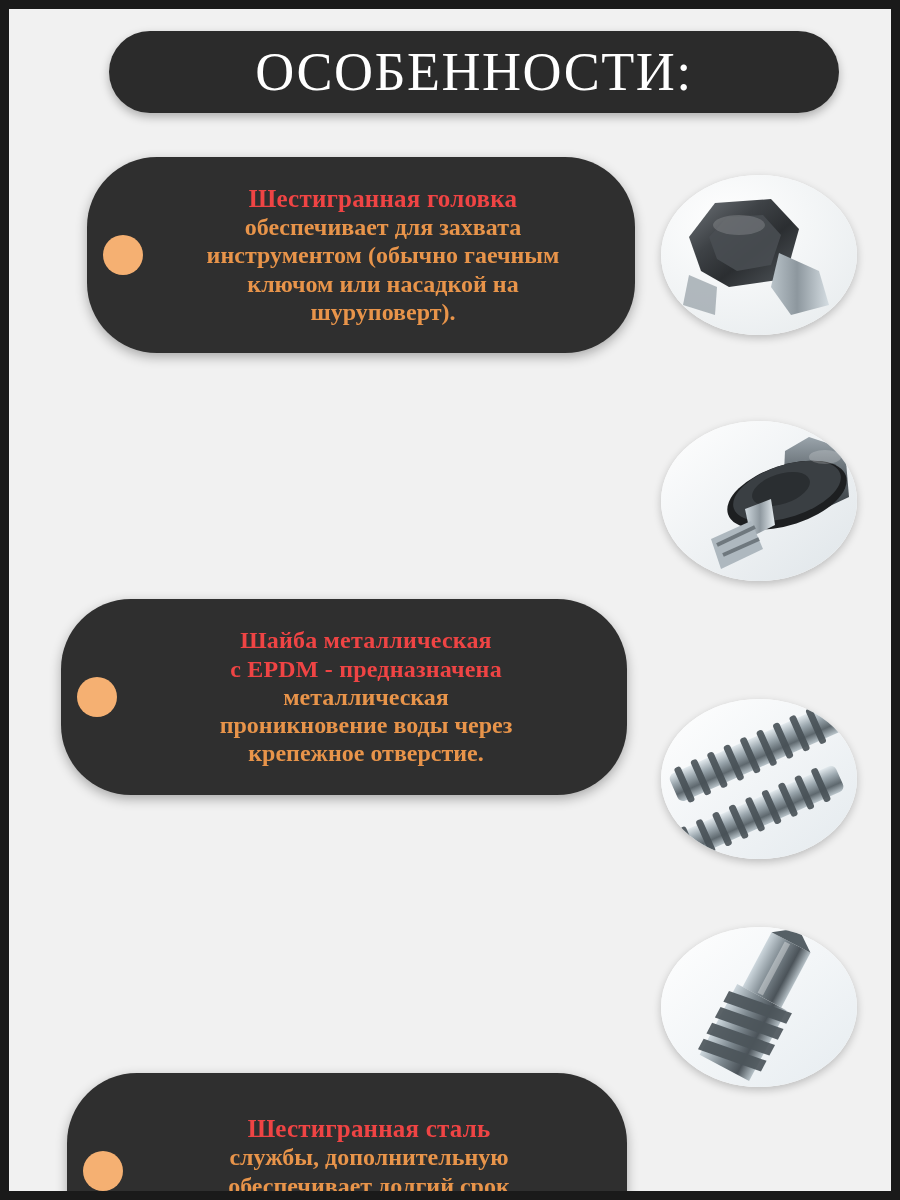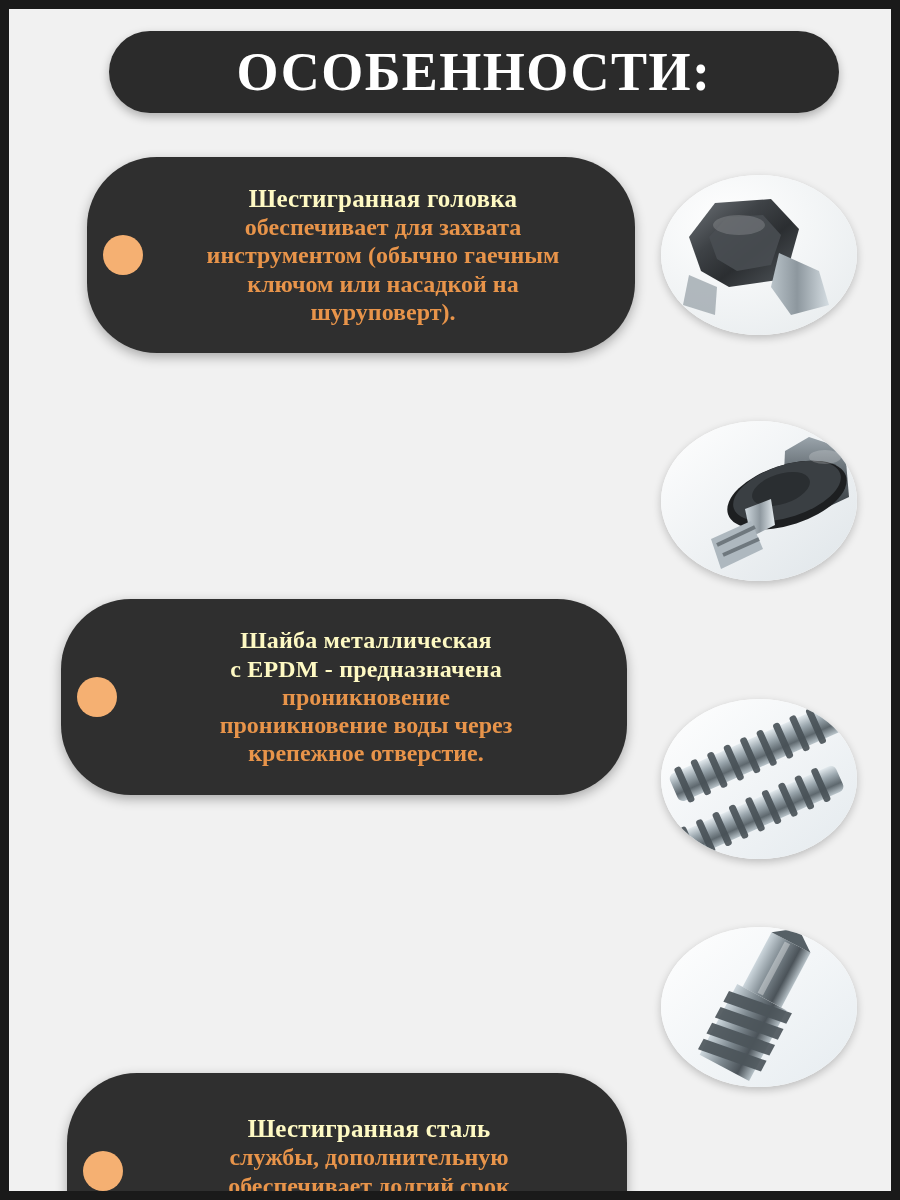--- a/index.html
+++ b/index.html
@@ -43,21 +43,21 @@
     background: #2b2b2b;
     border-radius: 42px;
     display: flex;
     align-items: center;
     justify-content: center;
     box-shadow: 0 4px 10px rgba(0,0,0,0.28);
   }
   .title-pill .title-text {
     color: #ffffff;
     font-size: 54px;
-    font-weight: bold;
+    font-weight: normal;
     letter-spacing: 1.5px;
     font-family: "Liberation Serif", serif;
     line-height: 1;
   }
 
   
   .feature {
     position: absolute;
     display: flex;
     align-items: center;
@@ -83,21 +83,21 @@
     border-radius: 50%;
     background: #f5b072;
   }
   .bubble-text {
     text-align: center;
     width: 100%;
     line-height: 1.18;
   }
   .head-line {
     display: block;
-    color: #fef9c3;
+    color: #ef4444;
     font-weight: bold;
     font-size: 25px;
     letter-spacing: 0.2px;
   }
   .head-line.small {
     font-size: 24px;
   }
   .body-line {
     display: block;
     color: #e8944a;
@@ -183,21 +183,21 @@
           <ellipse cx="80" cy="50" rx="26" ry="10" fill="#ffffff" opacity="0.16"></ellipse>
         </svg>
       </div>
     </div>
 
     <div class="bubble feature" id="feat2-bubble">
       <span class="dot"></span>
       <div class="bubble-text">
         <span class="head-line small">Шайба металлическая</span>
         <span class="head-line small">с EPDM - предназначена</span>
-        <span class="body-line">проникновение</span>
+        <span class="body-line">металлическая</span>
         <span class="body-line">проникновение воды через</span>
         <span class="body-line">крепежное отверстие.</span>
       </div>
     </div>
     <div class="photo" id="feat2-photo">
       <div class="photo-inner">
         <svg viewBox="0 0 200 160" preserveAspectRatio="xMidYMid slice" aria-hidden="true">
           <defs>
             <linearGradient id="g2a" x1="0" y1="0" x2="1" y2="1">
               <stop offset="0%" stop-color="#ffffff"></stop>

